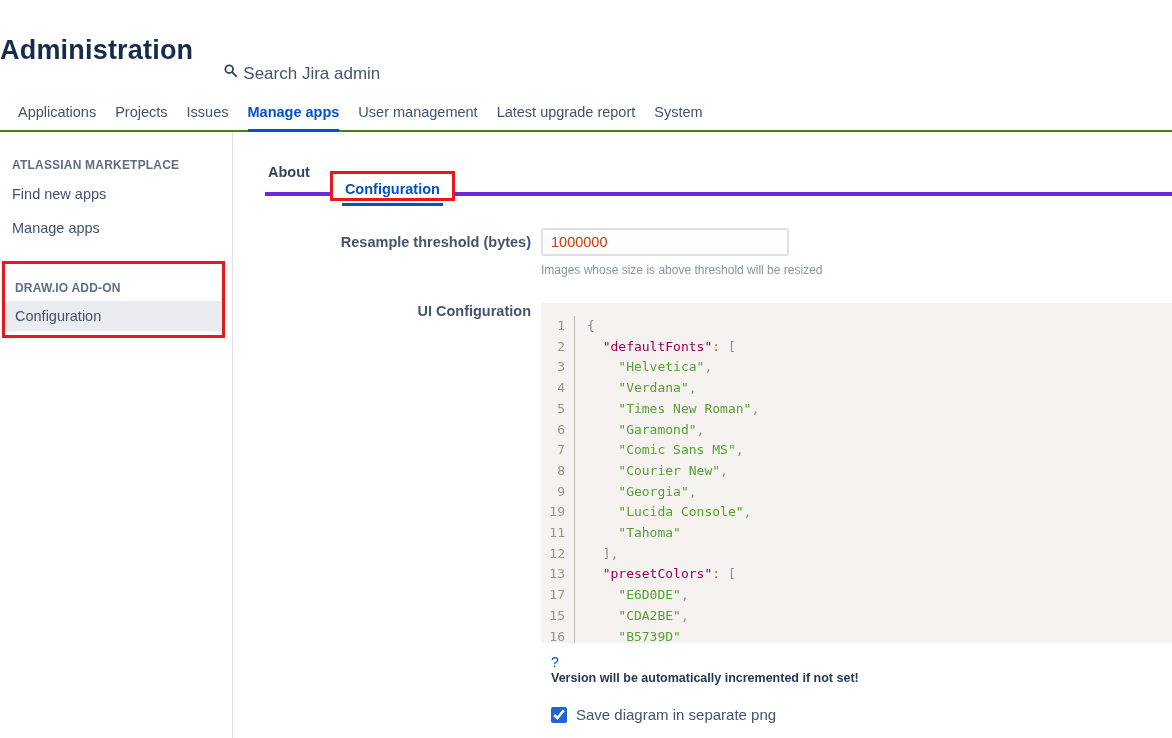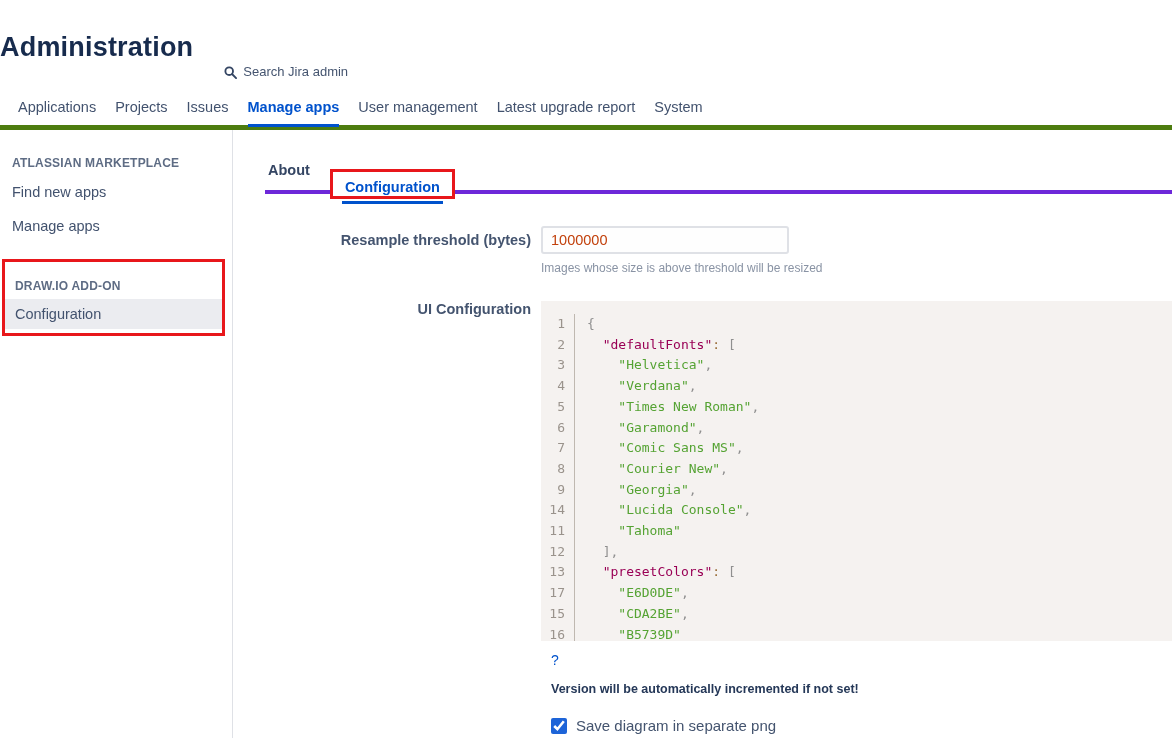--- a/index.html
+++ b/index.html
@@ -2,26 +2,26 @@
 <html><head>
 <meta charset="utf-8">
 <style>
   * { margin:0; padding:0; box-sizing:border-box; }
   html,body { width:1172px; height:738px; background:#fff; overflow:hidden;
     font-family:"Liberation Sans", sans-serif; color:#42526E; }
 
   
   .header { display:flex; align-items:center; padding:16px 0 0 0; }
   .page-title { font-size:27px; font-weight:bold; color:#172B4D; letter-spacing:0.2px; }
-  .admin-search { display:flex; align-items:flex-end; margin-left:31px; gap:6px; color:#44546F; font-size:13px;margin-top:48px; }
+  .admin-search { display:flex; align-items:flex-start; margin-left:31px; gap:6px; color:#44546F; font-size:17px;margin-top:48px; }
   .admin-search svg { display:block; }
 
   
   .topnav { display:flex; align-items:flex-start; gap:19px; padding:20px 0 0 18px;
-            border-bottom:5px solid #4d7c0f; }
+            border-bottom:2px solid #4d7c0f; }
   .nav-item { font-size:14.5px; color:#42526E; padding-bottom:9px; border-bottom:3px solid transparent;
               margin-bottom:-2px; cursor:pointer; }
   .nav-item.active { color:#0052CC; font-weight:bold; border-bottom-color:#0052CC; }
 
   
   .layout { display:flex; height:639px; }
 
   
   .sidebar { width:233px; flex:0 0 233px; border-right:1px solid #DFE1E6; padding-top:14px; }
   .side-heading { font-size:12px; font-weight:bold; color:#5E6C84; padding:12px 12px 5px 12px; letter-spacing:0.2px; }
@@ -59,21 +59,21 @@
         border-right:1px solid #BFB8B0; user-select:none; }
   .code-text { padding-left:12px; color:#5c5c5c; }
   .tok-key { color:#990055; }
   .tok-str { color:#55A333; }
   .tok-punc { color:#8F8F8F; }
   .tok-op { color:#9A6E3A; }
 
   
   .below { margin-left:286px; }
   .help-link { display:inline-block; margin-top:11px; font-size:14px; color:#0052CC; cursor:pointer; }
-  .version-note { margin-top:13px; font-size:12.5px; font-weight:bold; color:#253858; }
+  .version-note { font-size:12.5px; font-weight:bold; color:#253858; }
   .checkbox-row { margin-top:21px; display:flex; align-items:center; gap:9px; }
   .checkbox-row input { width:16px; height:16px; accent-color:#1D64D8; cursor:pointer; }
   .checkbox-label { font-size:15px; color:#44546F; }
   .save-btn { margin-top:16px; display:inline-block; background:#0052CC; color:#fff; font-weight:bold;
               font-size:14.5px; padding:6px 14px; border:none; border-radius:3px; cursor:pointer;
               font-family:"Liberation Sans", sans-serif; }
 </style>
 </head>
 <body>
 
@@ -138,21 +138,21 @@
           <div class="code-editor" id="code-editor">
               <div class="code-line"><span class="ln">1</span><span class="code-text"><span class="tok-punc">{</span></span></div>
               <div class="code-line"><span class="ln">2</span><span class="code-text">  <span class="tok-key">"defaultFonts"</span><span class="tok-op">:</span> <span class="tok-punc">[</span></span></div>
               <div class="code-line"><span class="ln">3</span><span class="code-text">    <span class="tok-str">"Helvetica"</span><span class="tok-punc">,</span></span></div>
               <div class="code-line"><span class="ln">4</span><span class="code-text">    <span class="tok-str">"Verdana"</span><span class="tok-punc">,</span></span></div>
               <div class="code-line"><span class="ln">5</span><span class="code-text">    <span class="tok-str">"Times New Roman"</span><span class="tok-punc">,</span></span></div>
               <div class="code-line"><span class="ln">6</span><span class="code-text">    <span class="tok-str">"Garamond"</span><span class="tok-punc">,</span></span></div>
               <div class="code-line"><span class="ln">7</span><span class="code-text">    <span class="tok-str">"Comic Sans MS"</span><span class="tok-punc">,</span></span></div>
               <div class="code-line"><span class="ln">8</span><span class="code-text">    <span class="tok-str">"Courier New"</span><span class="tok-punc">,</span></span></div>
               <div class="code-line"><span class="ln">9</span><span class="code-text">    <span class="tok-str">"Georgia"</span><span class="tok-punc">,</span></span></div>
-              <div class="code-line"><span class="ln">14</span><span class="code-text">    <span class="tok-str">"Lucida Console"</span><span class="tok-punc">,</span></span></div>
+              <div class="code-line"><span class="ln">19</span><span class="code-text">    <span class="tok-str">"Lucida Console"</span><span class="tok-punc">,</span></span></div>
               <div class="code-line"><span class="ln">11</span><span class="code-text">    <span class="tok-str">"Tahoma"</span></span></div>
               <div class="code-line"><span class="ln">12</span><span class="code-text">  <span class="tok-punc">]</span><span class="tok-punc">,</span></span></div>
               <div class="code-line"><span class="ln">13</span><span class="code-text">  <span class="tok-key">"presetColors"</span><span class="tok-op">:</span> <span class="tok-punc">[</span></span></div>
               <div class="code-line"><span class="ln">17</span><span class="code-text">    <span class="tok-str">"E6D0DE"</span><span class="tok-punc">,</span></span></div>
               <div class="code-line"><span class="ln">15</span><span class="code-text">    <span class="tok-str">"CDA2BE"</span><span class="tok-punc">,</span></span></div>
               <div class="code-line"><span class="ln">16</span><span class="code-text">    <span class="tok-str">"B5739D"</span></span></div>
             </div>
         </div>
       </div>
 

